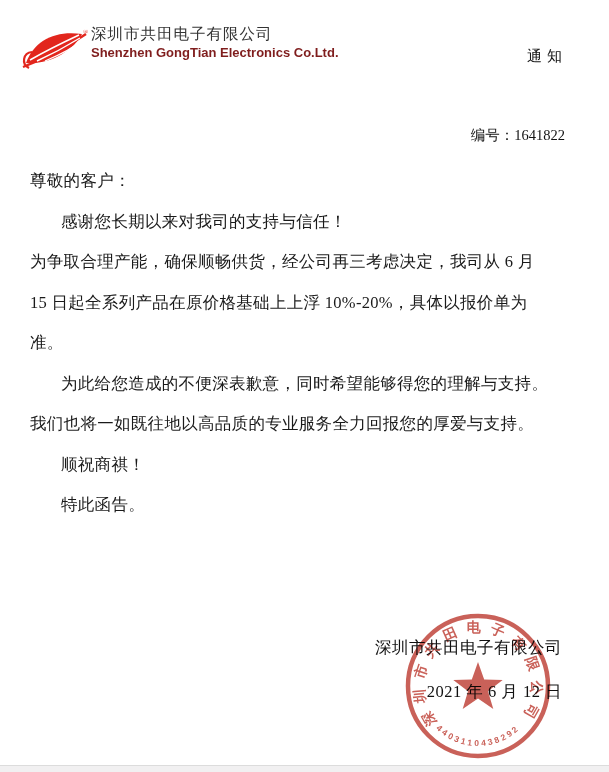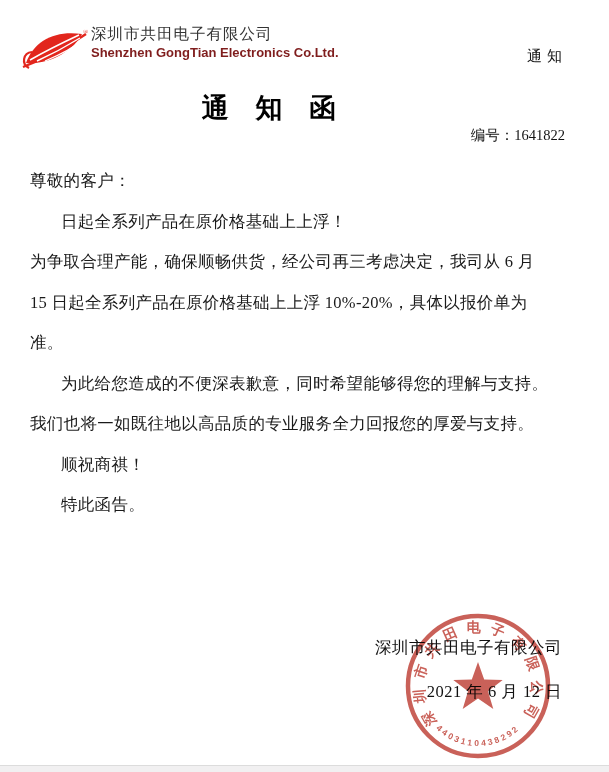--- a/index.html
+++ b/index.html
@@ -73,26 +73,25 @@
     <path d="M10 34 C24 26 44 16 59 9" fill="none" stroke="#ffffff" stroke-width="1.5"></path>
     <path d="M17 35 C30 29 47 20 60 12" fill="none" stroke="#ffffff" stroke-width="1.4"></path>
     <path d="M25 35 C37 30 52 23 61 15" fill="none" stroke="#ffffff" stroke-width="1.2"></path>
     <text x="63" y="8" font-size="7" fill="#e2261d">®</text>
   </svg>
 
   <div class="company-cn">深圳市共田电子有限公司</div>
   <div class="company-en">Shenzhen GongTian Electronics Co.Ltd.</div>
   <div class="corner-label">通知</div>
 
-  <div class="title">通 知 函</div>
   <div class="doc-number">编号：1641822</div>
 
   <div class="body-text">
     <div class="line">尊敬的客户：</div>
-    <div class="line indent">日起全系列产品在原价格基础上上浮！</div>
+    <div class="line indent">感谢您长期以来对我司的支持与信任！</div>
     <div class="line">为争取合理产能，确保顺畅供货，经公司再三考虑决定，我司从 6 月</div>
     <div class="line">15 日起全系列产品在原价格基础上上浮 10%-20%，具体以报价单为</div>
     <div class="line">准。</div>
     <div class="line indent">为此给您造成的不便深表歉意，同时希望能够得您的理解与支持。</div>
     <div class="line">我们也将一如既往地以高品质的专业服务全力回报您的厚爱与支持。</div>
     <div class="line indent">顺祝商祺！</div>
     <div class="line indent">特此函告。</div>
   </div>
 
   <div class="sig-company">深圳市共田电子有限公司</div>

